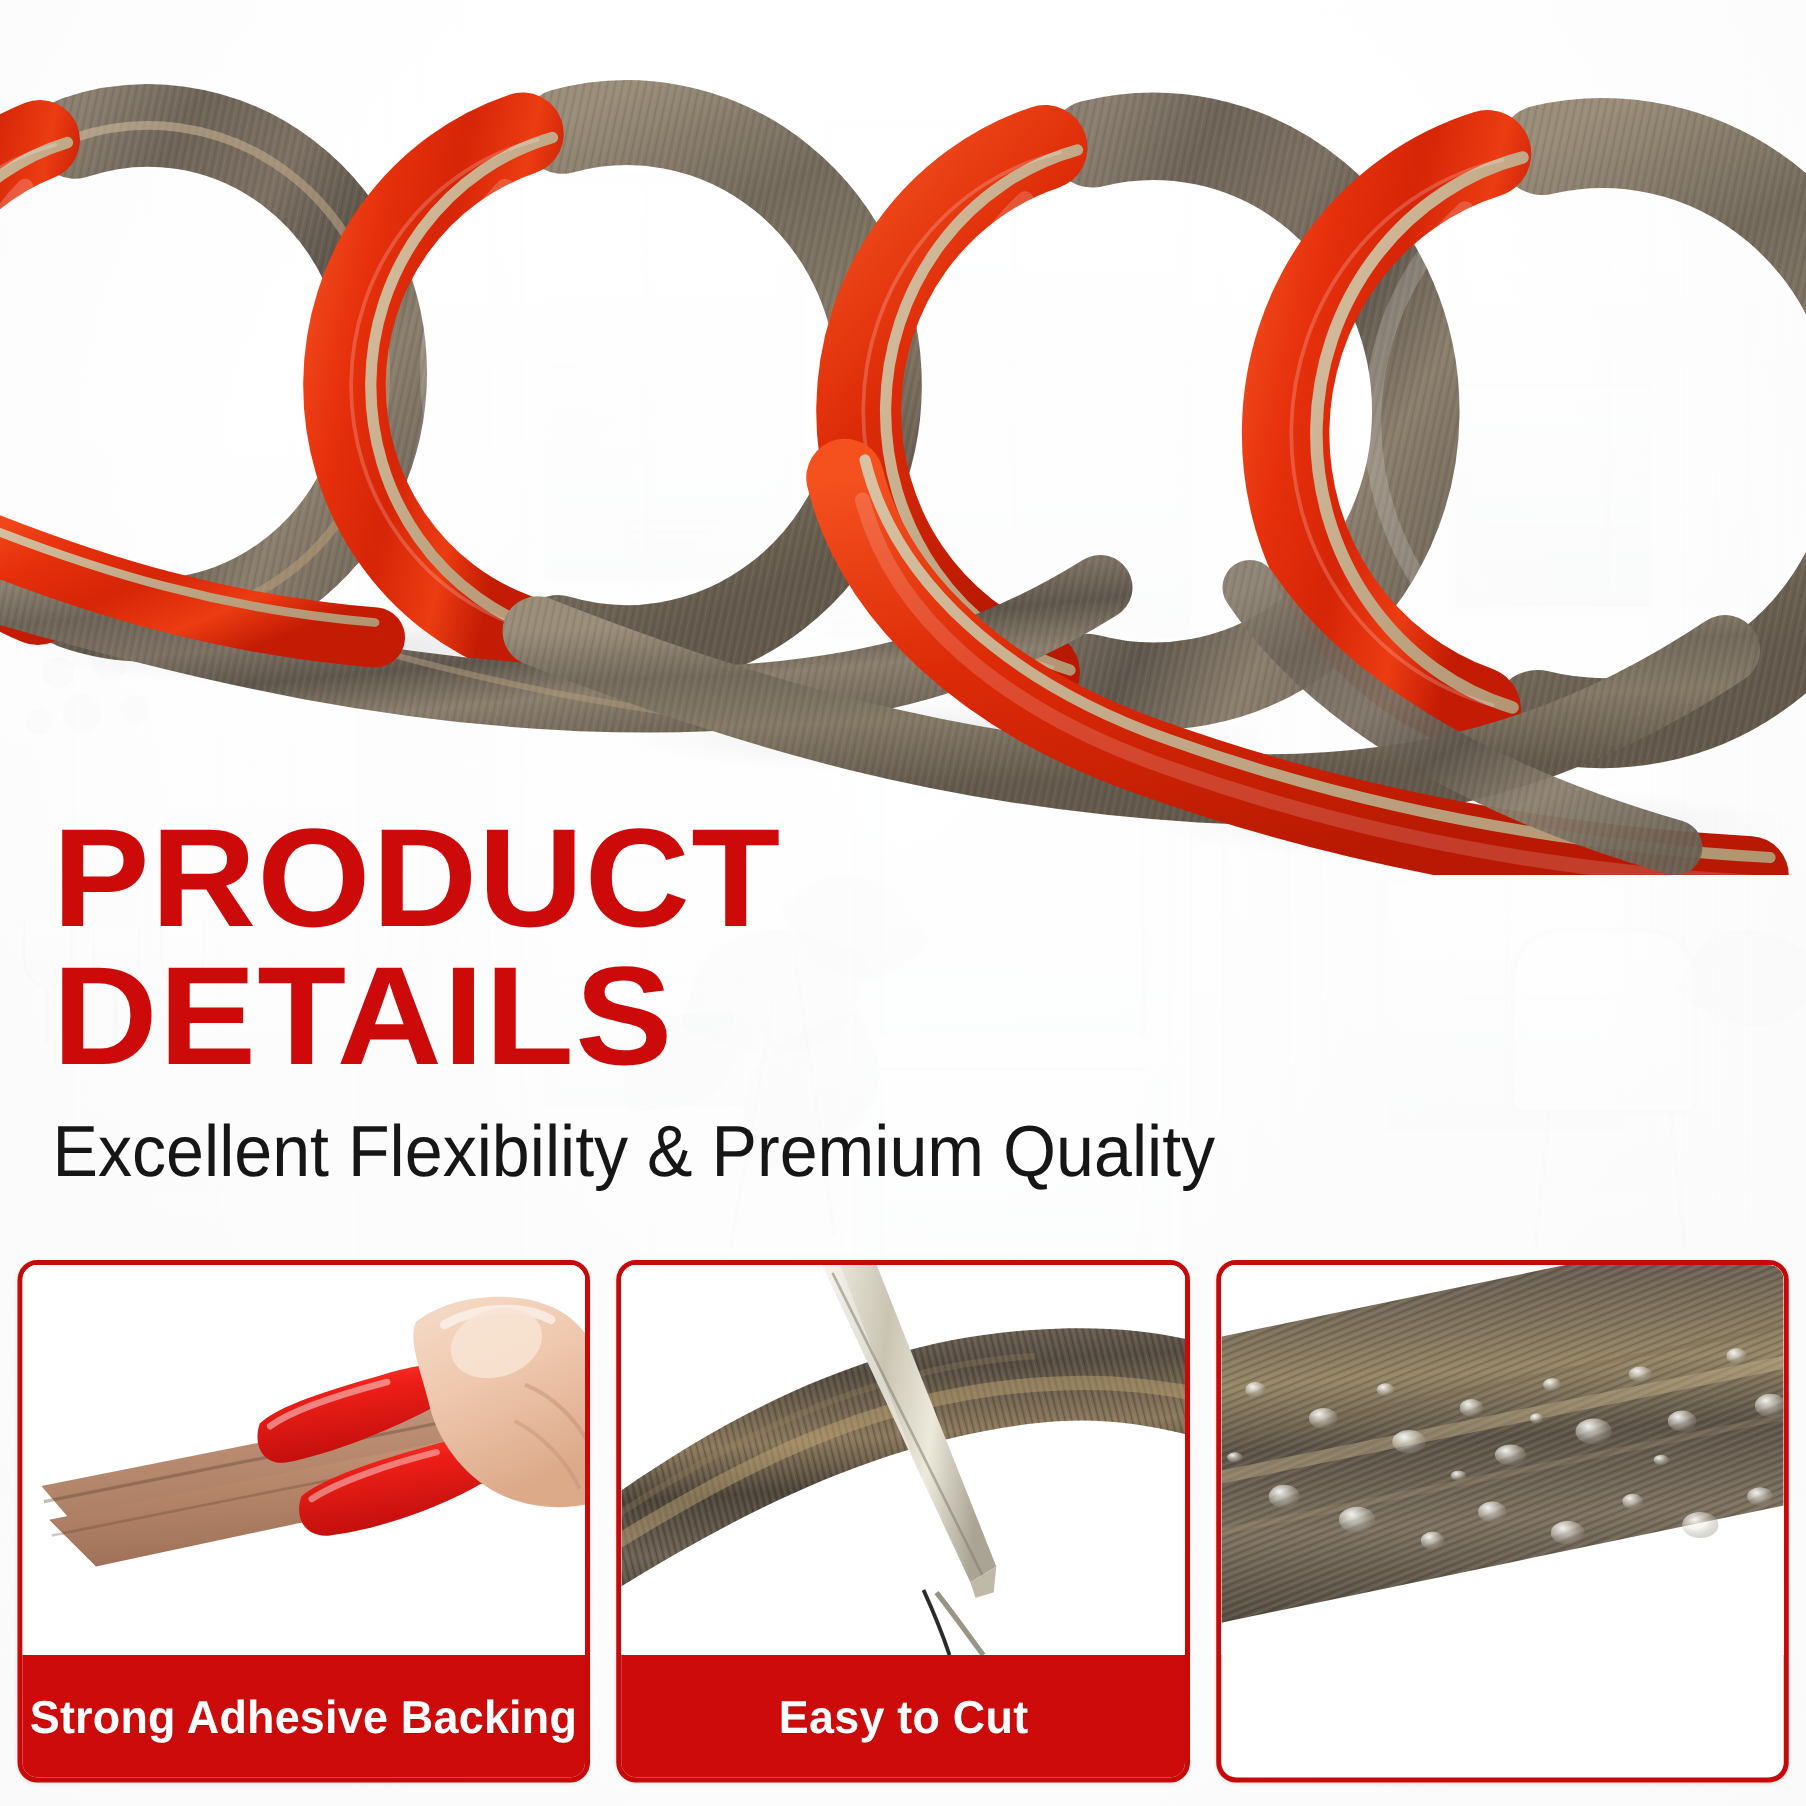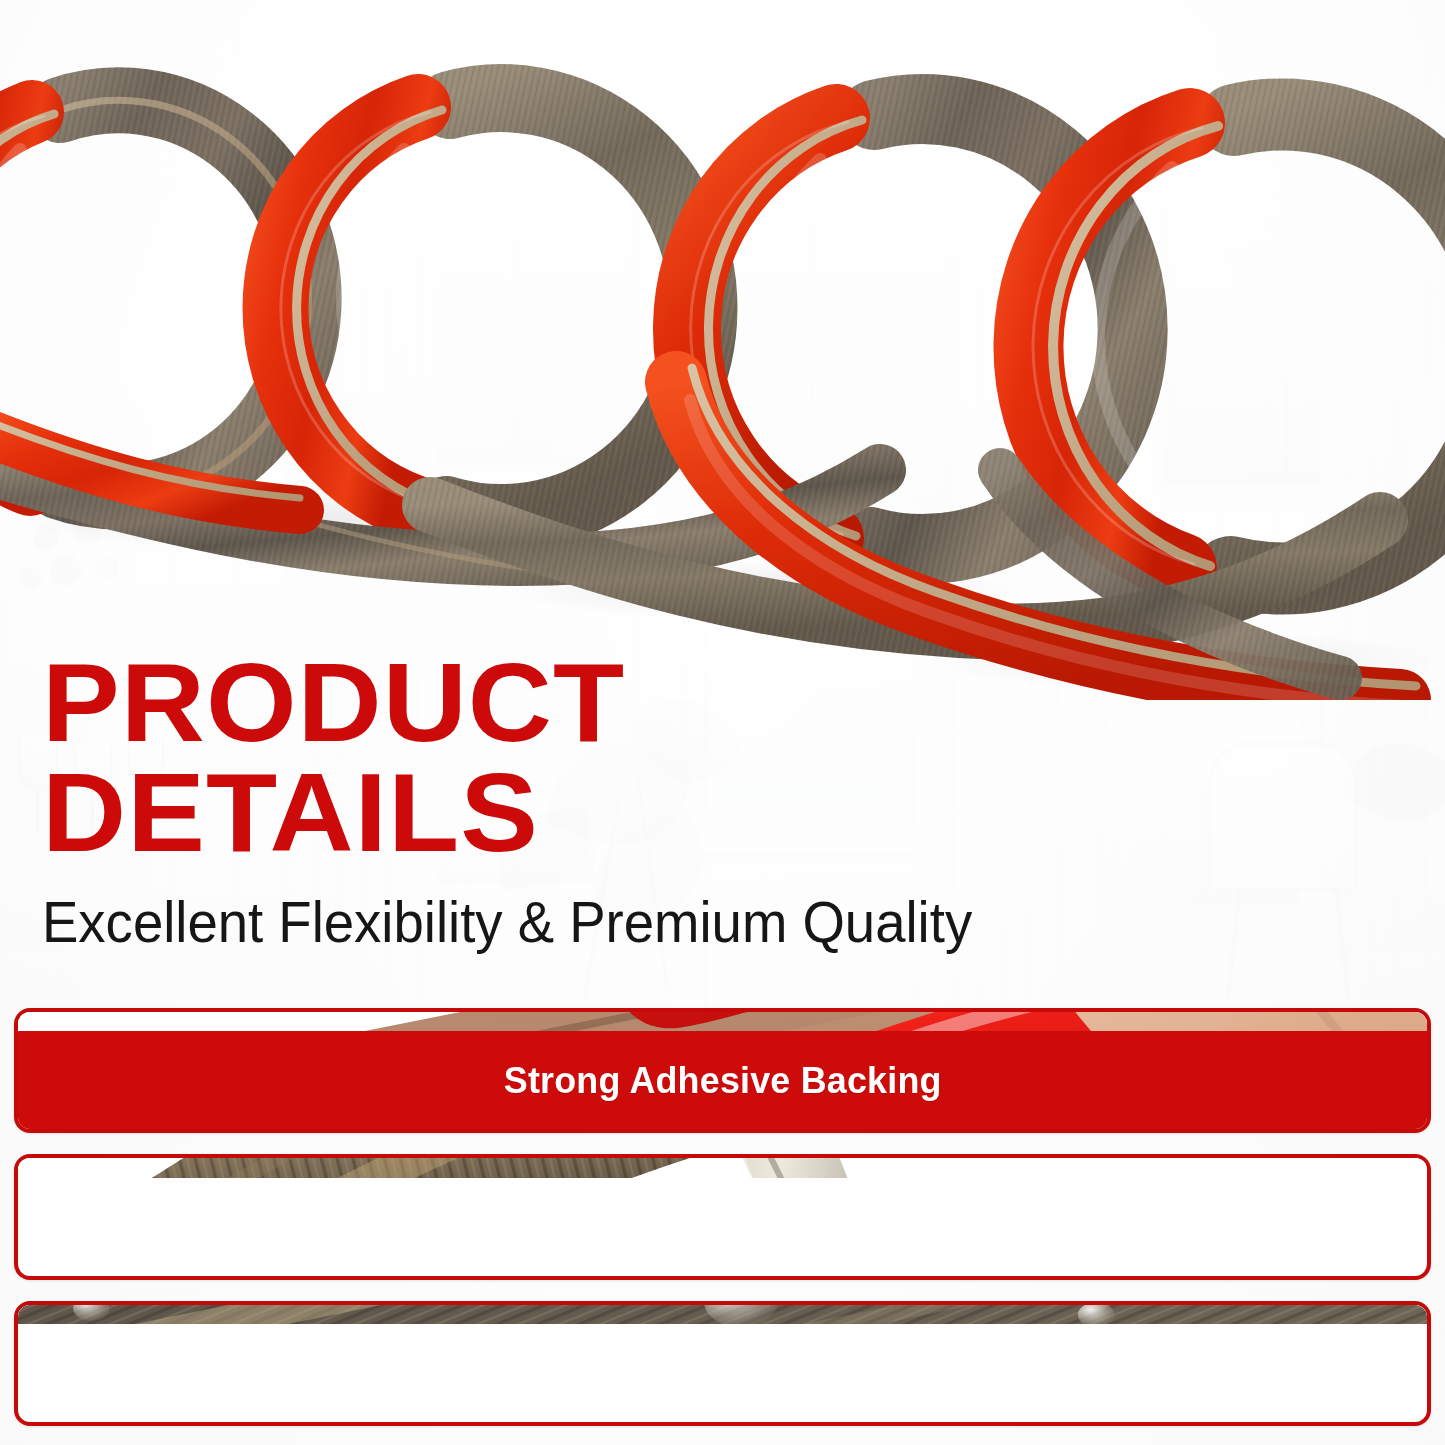--- a/index.html
+++ b/index.html
@@ -207,21 +207,21 @@
     color:#161616;
     transform:scaleX(0.94);
     transform-origin:left center;
     white-space:nowrap;
   }
 
   
   .panels {
     position:absolute; left:14px; top:1008px;
     width:1417px; height:418px;
-    display:flex; gap:21px;flex-direction:column;
+    display:flex; gap:21px;
   }
   .panel {
     position:relative;
     flex:1 1 0;
     border:4px solid #C60A0A;
     border-radius:16px;
     background:#ffffff;
     overflow:hidden;
     box-shadow:0 1px 3px rgba(0,0,0,0.10);
   }
@@ -525,20 +525,23 @@
 
           <polygon points="168,0 210,0 302,232 282,244" fill="url(#bladeG)"></polygon>
           <polygon points="168,0 182,0 272,238 282,244" fill="rgba(255,255,255,0.35)"></polygon>
           <line x1="176" y1="6" x2="292" y2="240" stroke="rgba(130,126,112,0.55)" stroke-width="2"></line>
 
           <polygon points="282,244 302,232 300,252 286,256" fill="#BFBAA8"></polygon>
 
           <path d="M 246,250 C 256,272 262,288 266,300" stroke="#2b2b2b" stroke-width="3" fill="none"></path>
           <path d="M 256,252 C 272,272 284,290 292,300" stroke="#9a9484" stroke-width="4" fill="none"></path>
         </svg>
+      </div>
+      <div class="panel-caption">
+        <span>Easy to Cut</span>
       </div>
     </div>
 
     <div class="panel">
       <div class="panel-media">
         <svg viewBox="0 0 460 300" preserveAspectRatio="xMidYMid slice">
           <defs>
             <linearGradient id="wetWoodG" x1="0" y1="0" x2="0.1" y2="1">
               <stop offset="0%" stop-color="#8A7F6E"></stop>
               <stop offset="20%" stop-color="#6B6155"></stop>

